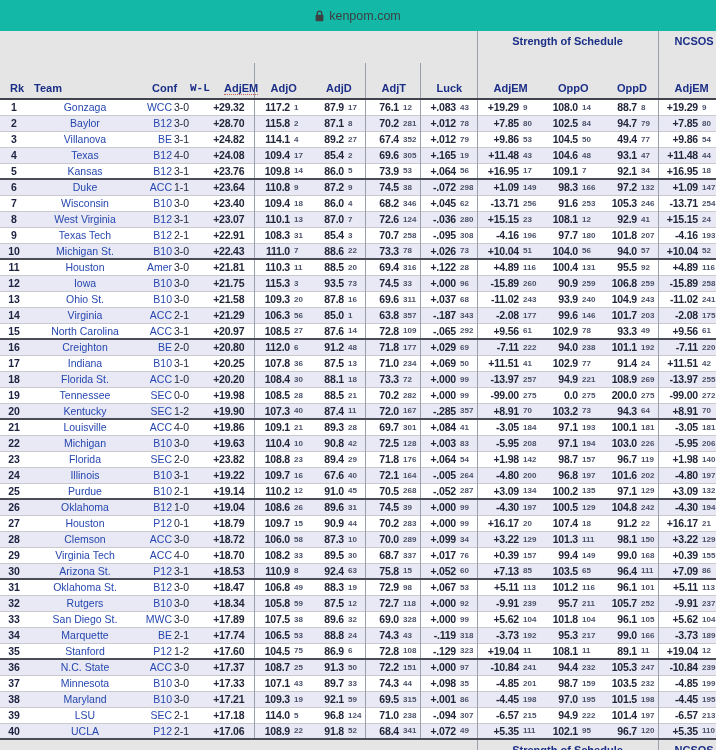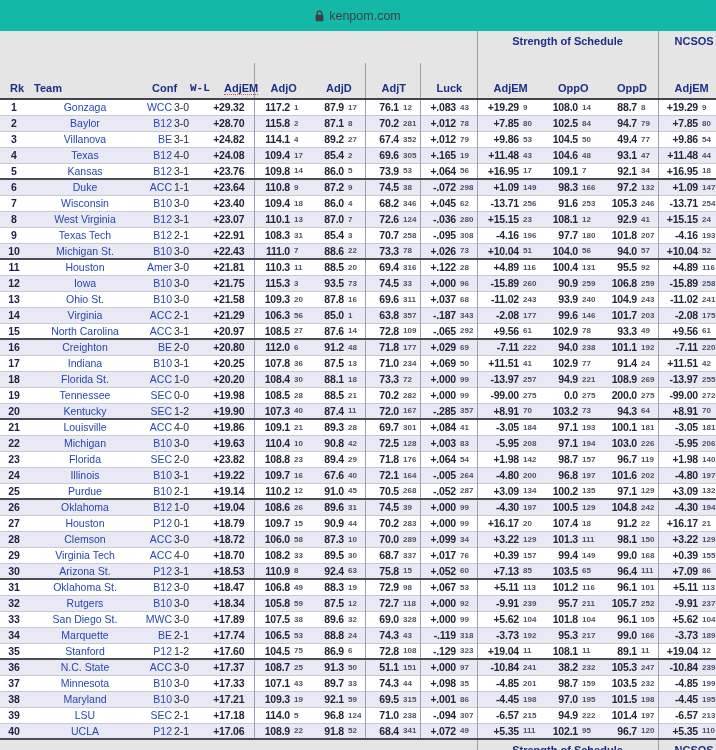--- a/index.html
+++ b/index.html
@@ -919,27 +919,27 @@
       <tr>
     <td class="rk">36</td>
     <td class="team"><a class="tlink" href="#">N.C. State</a></td>
     <td class="conf"><a class="tlink" href="#">ACC</a></td>
     <td class="wl">3-0</td>
     <td class="em bdr">+17.37</td>
     <td class="val">108.7</td>
     <td class="rnk">25</td>
     <td class="val">91.3</td>
     <td class="rnk bdr">50</td>
-    <td class="val">51.1</td>
+    <td class="val">72.2</td>
     <td class="rnk bdr">151</td>
     <td class="val">+.000</td>
     <td class="rnk bdr">97</td>
     <td class="val">-10.84</td>
     <td class="rnk">241</td>
-    <td class="val">38.2</td>
+    <td class="val">94.4</td>
     <td class="rnk">232</td>
     <td class="val">105.3</td>
     <td class="rnk bdr">247</td>
     <td class="val">-10.84</td>
     <td class="rnk">239</td>
   </tr>
       <tr>
     <td class="rk">37</td>
     <td class="team"><a class="tlink" href="#">Minnesota</a></td>
     <td class="conf"><a class="tlink" href="#">B10</a></td>

